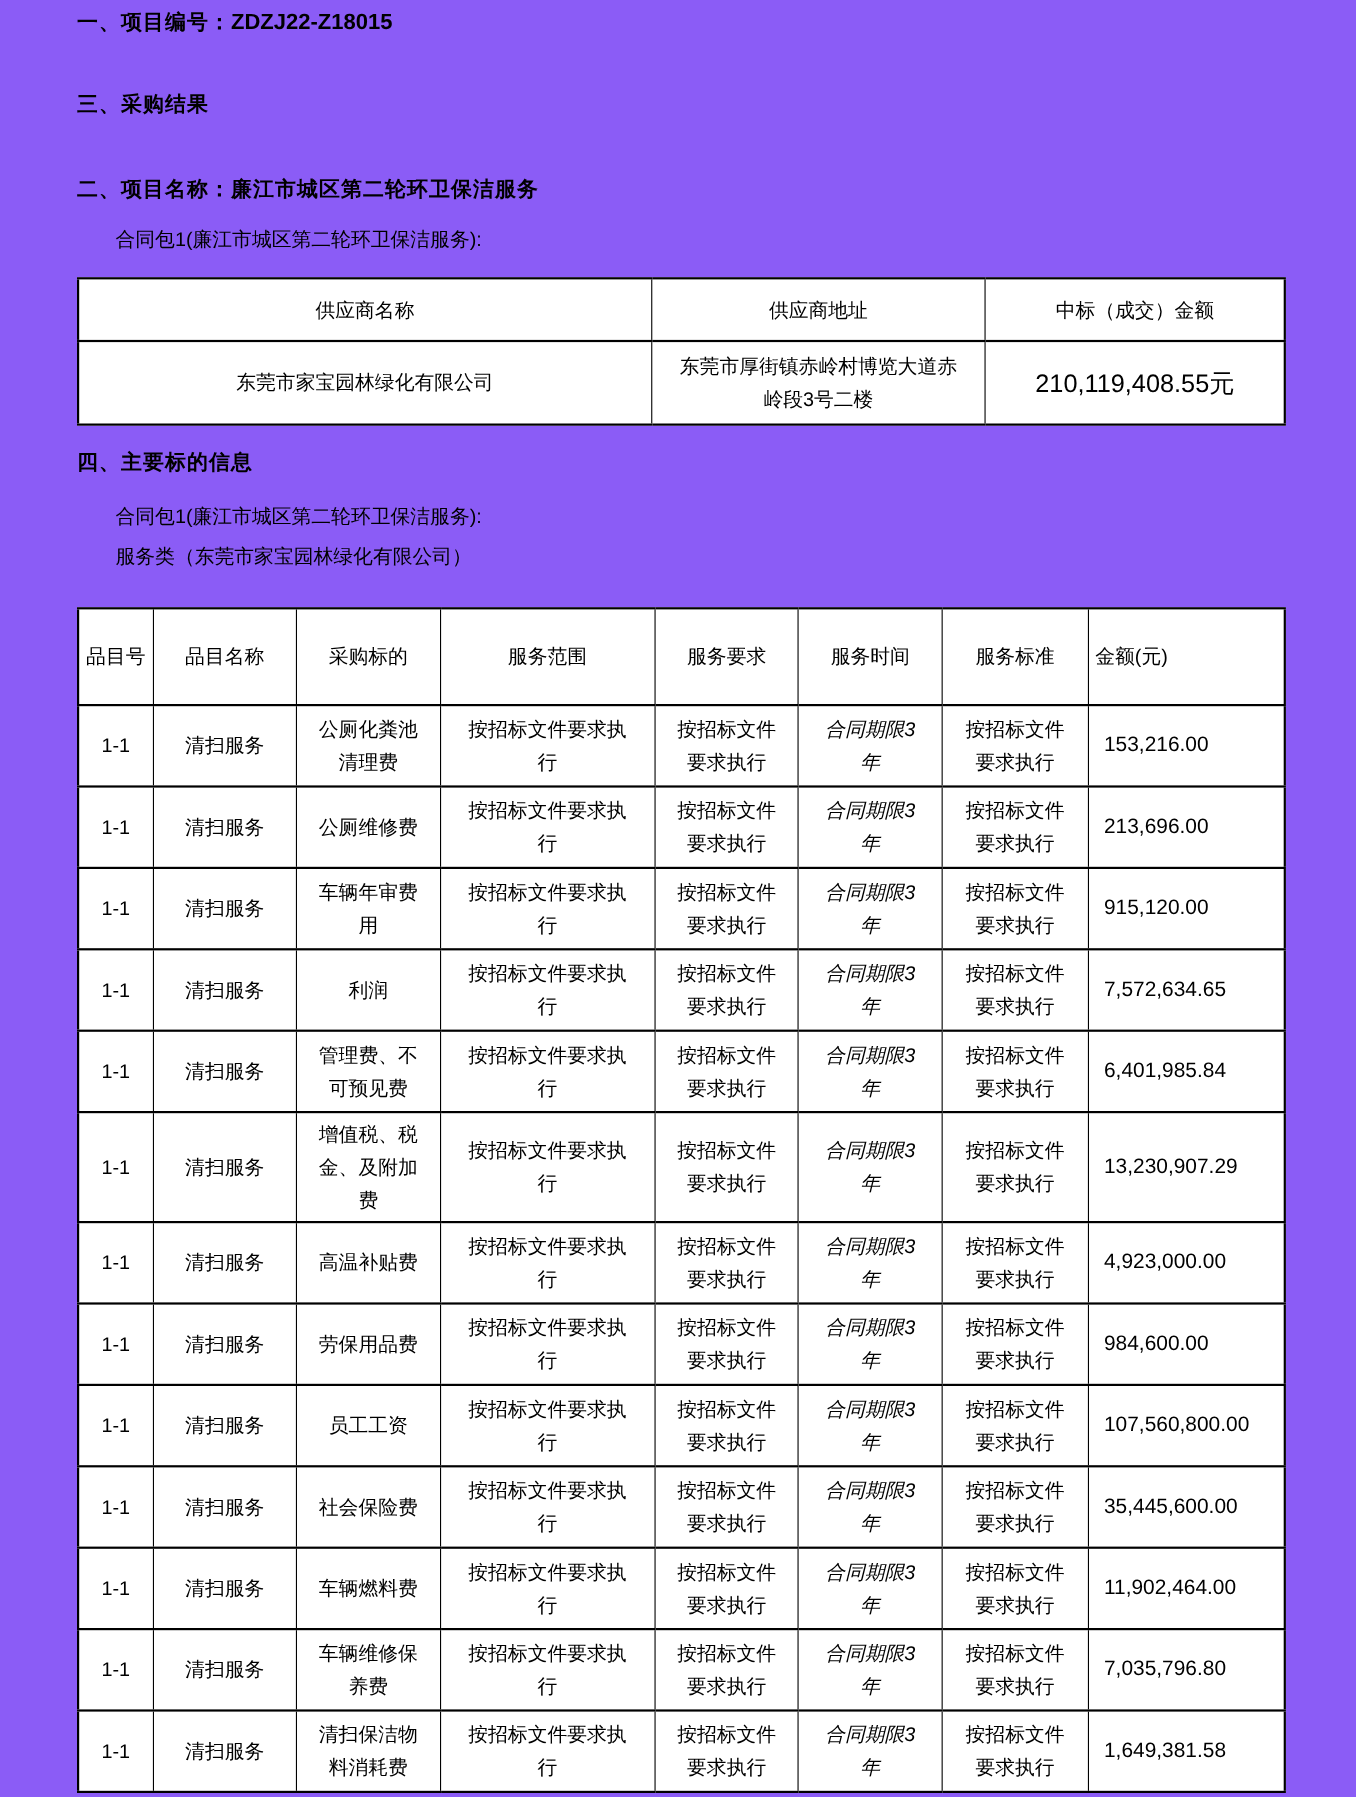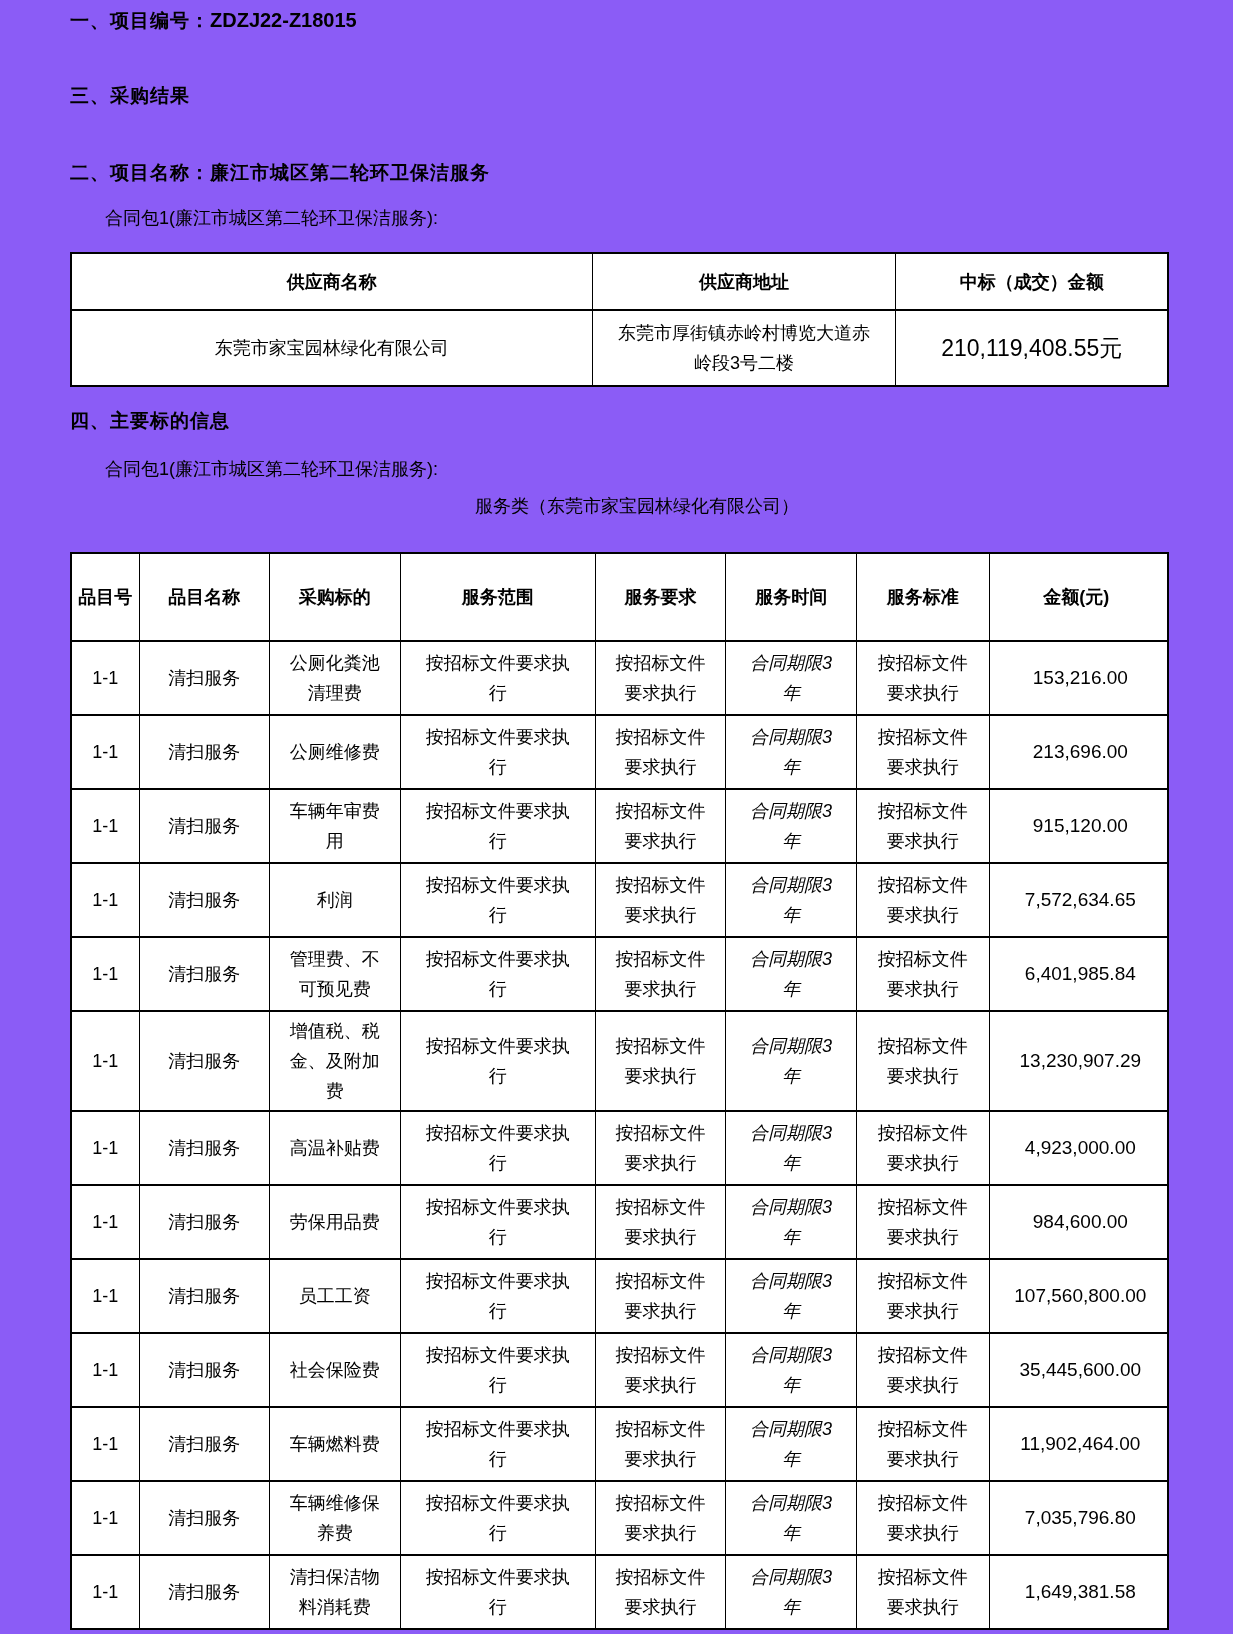--- a/index.html
+++ b/index.html
@@ -24,56 +24,56 @@
   .h2 { margin-top: 52px; }
   .h3 { margin-top: 50px; }
   .h4 { margin-top: 21px; }
   .code-value { font-size: 20px; letter-spacing: 0; }
   .sub-line {
     font-size: 18px; line-height: 24px; font-weight: normal;
     margin-left: 35px;
   }
   .pkg1 { margin-top: 21px; }
   .pkg2 { margin-top: 24px; }
-  .svc  { margin-top: 13px; text-align: center; }
+  .svc  { margin-top: 13px; }
 
   table {
     border-collapse: collapse;
     table-layout: fixed;
     width: 100%;
     background: #ffffff;
   }
   .t1 { margin-top: 22px; }
   .t2 { margin-top: 34px; }
   th, td {
     border: 1px solid #000;
     border-top-width: 2px;
     border-bottom-width: 2px;
     vertical-align: middle;
     text-align: center;
     font-size: 18px;
     word-break: break-all;
   }
   table { border: 2px solid #000; }
-  th { font-weight: bold; line-height: 28px; padding: 2px 6px; margin-top: 42px; }
+  th { font-weight: normal; line-height: 28px; padding: 2px 6px; margin-top: 42px; }
   td { line-height: 30px; padding: 4px 14px; }
 
   
   .t1 thead tr { height: 57px; }
   .t1 tbody tr { height: 76px; }
   .t1 td:nth-child(2) { padding: 4px 20px; }
   .t1 td:nth-child(3) { font-size: 23px; }
 
   
   .t2 thead tr { height: 88px; }
   .t2 tbody tr { height: 74px; }
   .t2 td:nth-child(4) { padding: 4px 19px; }
   .t2 td:nth-child(6) { padding: 4px 18px; font-style: italic; }
   .t2 th:nth-child(8), .t2 td:nth-child(8) {
-    text-align: center; padding-right: 10px;
+    text-align: left; padding-right: 10px;
   }
   .t2 td:nth-child(8) { font-size: 19px; margin-top: 48px; }
 </style>
 </head>
 <body>
 
 <div class="page">
 
   <div class="h-section h1">
     <span>一、项目编号：</span><span class="code-value">ZDZJ22-Z18015</span>

